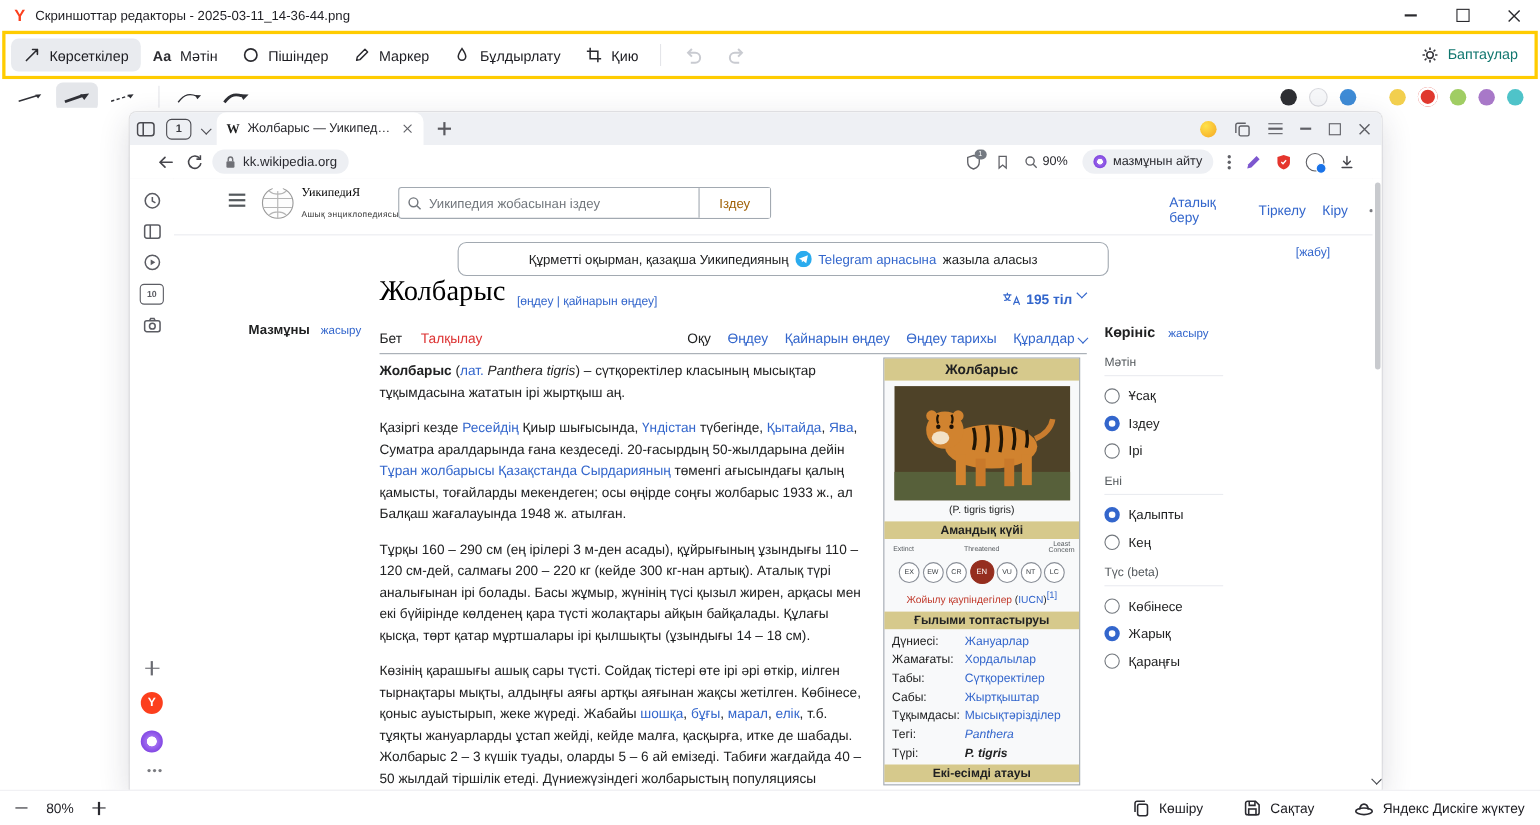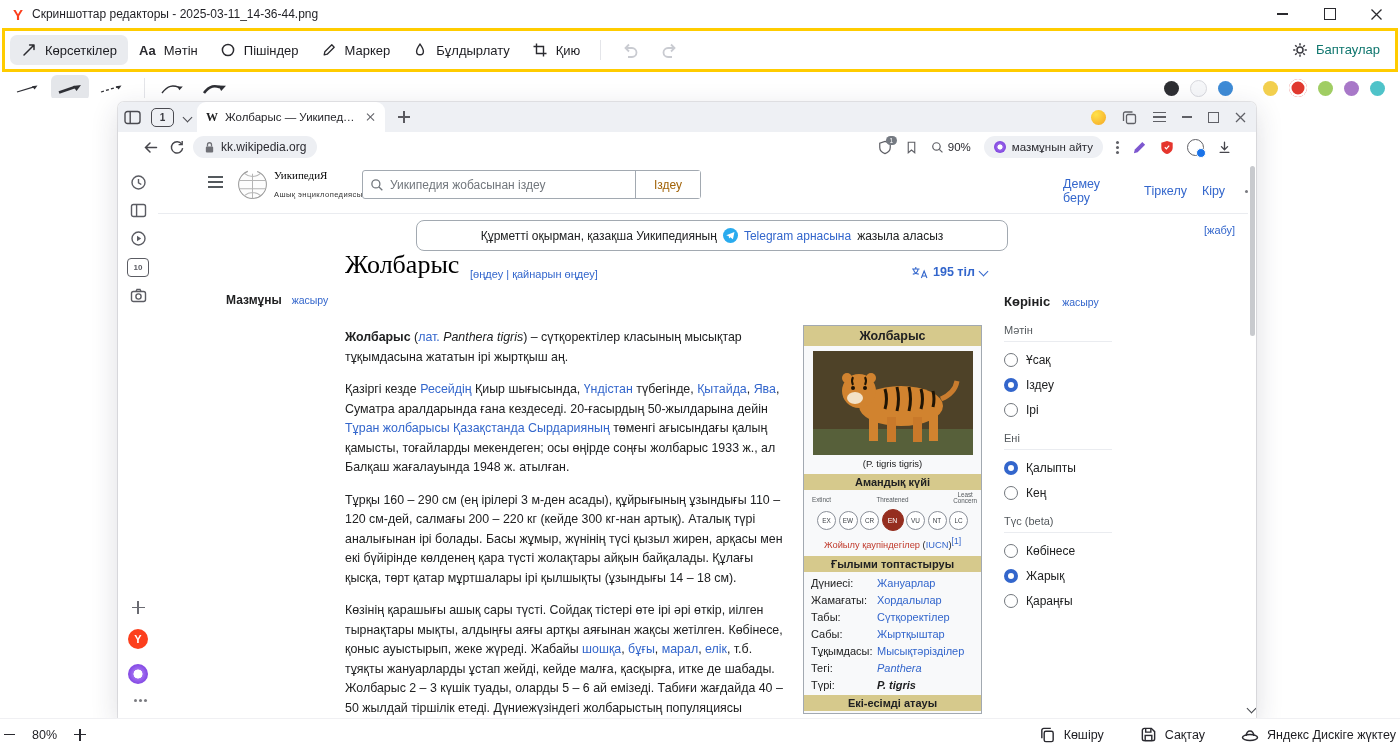--- a/index.html
+++ b/index.html
@@ -106,24 +106,24 @@
   .w-menu span{width:15px;height:1.6px;background:#54595d;display:block;}
   .w-logotext{left:116px;top:7px;font-family:"Liberation Serif",serif;font-size:11px;color:#000;}
   .w-logosub{left:116px;top:28px;font-size:7.6px;letter-spacing:.4px;color:#333;}
   .w-search{left:204px;top:8px;width:330px;height:27px;border:1px solid #a2a9b1;border-radius:3px;display:flex;align-items:center;background:#fff;padding-left:7px;}
   .w-search input{flex:1;border:0;outline:0;font-size:12px;padding-left:6px;color:#333;font-family:inherit;background:transparent;}
   .w-search input::placeholder{color:#72777d;}
   .w-search-btn{height:100%;border-left:1px solid #a2a9b1;display:flex;align-items:center;padding:0 18px;font-size:12px;font-weight:400;color:#a16207;background:#fff;}
   .w-links{left:905px;top:15px;display:flex;gap:15px;font-size:12.5px;color:#3366cc;align-items:center;}
   .w-hr{left:0;right:0;top:51px;height:1px;background:#eaecf0;}
   .w-banner{left:258px;top:58px;width:590px;height:29px;border:1px solid #a2a9b1;border-radius:8px;display:flex;align-items:center;justify-content:center;gap:6px;font-size:12px;background:#fff;}
-  .w-close{left:1020px;top:62px;font-size:11px;color:#3366cc;margin-left:26px;}
+  .w-close{left:1020px;top:62px;font-size:11px;color:#3366cc;}
   .w-title{left:187px;top:88px;font-family:"Liberation Serif",serif;font-size:26px;color:#000;}
   .w-editlinks{left:312px;top:106px;font-size:11px;color:#3366cc;}
-  .w-lang{left:753px;top:103px;display:flex;align-items:center;gap:5px;color:#3366cc;font-size:12.5px;font-weight:700;}
+  .w-lang{left:753px;top:103px;display:flex;align-items:flex-start;gap:5px;color:#3366cc;font-size:12.5px;font-weight:700;}
   .w-tabs{left:187px;top:127px;width:643px;height:26px;border-bottom:1px solid #a2a9b1;display:flex;align-items:flex-end;gap:17px;font-size:12.5px;padding-bottom:6px;}
   .w-tabs .rgt{margin-left:auto;display:flex;gap:15px;align-items:center;}
   .w-tabs .on{color:#202122;}
   .w-toc{left:68px;top:131px;width:112px;}
   .w-toc-head{display:flex;align-items:baseline;gap:10px;}
   .w-toc-title{font-size:12px;font-weight:700;}
   .w-toc-hide{font-size:10.5px;color:#3366cc;}
   .w-toc-items{margin-top:13px;font-size:12px;line-height:19px;color:#3366cc;}
   .w-toc-items .cur{color:#202122;font-weight:700;}
   .w-article{left:187px;top:166px;width:441px;font-size:12.4px;line-height:19.5px;color:#202122;}
@@ -151,21 +151,21 @@
   .w-appearance{left:846px;top:132px;width:108px;}
   .ap-head{display:flex;gap:12px;align-items:baseline;}
   .ap-title{font-size:13px;font-weight:700;}
   .ap-hide{font-size:10.5px;color:#3366cc;}
   .ap-label{margin-top:15px;padding-bottom:5px;border-bottom:1px solid #eaecf0;font-size:11px;color:#54595d;}
   .ap-row{display:flex;align-items:center;gap:8px;margin-top:11px;font-size:12px;color:#202122;}
   .radio{width:14px;height:14px;border:1px solid #72777d;border-radius:50%;background:#fff;flex:none;box-sizing:border-box;}
   .radio.on{border:4.5px solid #3366cc;}
 
   
-  .statusbar{position:absolute;left:0;bottom:0;width:100%;height:32px;display:flex;align-items:center;padding:0 4px;background:#fff;border-top:1px solid #f0f0f3;box-sizing:border-box;}
+  .statusbar{position:absolute;left:0;bottom:0;width:100%;height:32px;display:flex;align-items:center;padding:0 14px;background:#fff;border-top:1px solid #f0f0f3;box-sizing:border-box;}
   .zoomgrp{display:flex;align-items:center;gap:17px;}
   .zoomtext{font-size:12.5px;color:#1f1f24;}
   .shp-minus{width:11px;height:1.5px;background:#2a2a30;}
   .shp-plus{position:relative;width:12px;height:12px;}
   .shp-plus::before{content:"";position:absolute;top:5.3px;left:0;width:12px;height:1.5px;background:#2a2a30;}
   .shp-plus::after{content:"";position:absolute;left:5.3px;top:0;width:1.5px;height:12px;background:#2a2a30;}
   .sb-right{margin-left:auto;display:flex;align-items:center;gap:36px;}
   .sb-btn{display:flex;align-items:center;gap:8px;font-size:12.5px;color:#1c1c21;}
 </style>
 </head>
@@ -444,21 +444,21 @@
           <div class="abs w-search">
             <svg width="14" height="14" viewBox="0 0 15 15">
                 <circle cx="6.3" cy="6.3" r="4.3" stroke="#72777d" stroke-width="1.4" fill="none"></circle>
                 <path d="M9.6 9.6 L13.2 13.2" stroke="#72777d" stroke-width="1.4"></path>
               </svg>
             <input type="text" placeholder="Уикипедия жобасынан іздеу" style="">
             <span class="w-search-btn">Іздеу</span>
           </div>
 
           <div class="abs w-links">
-            <span>Демеу беру</span>
+            <span>Аталық беру</span>
             <span>Тіркелу</span>
             <span>Кіру</span>
             <span class="hdots" style="margin-left:5px;"></span>
           </div>
 
           <div class="abs w-hr"></div>
 
           <div class="abs w-banner">
             <span>Құрметті оқырман, қазақша Уикипедияның</span>
             <svg width="15" height="15" viewBox="0 0 16 16">
@@ -475,20 +475,34 @@
 
           <div class="abs w-lang">
             <svg width="17" height="13" viewBox="0 0 18 14">
                 <path d="M1 3.2 h8 M5 1.2 v2 M2.6 3.2 c0 3 2.6 5.6 5.6 5.6 M7.4 3.2 c0 3-2.6 5.6-5.6 5.6" stroke="#3366cc" stroke-width="1.2" fill="none"></path>
                 <path d="M11 13 L14 5.5 L17 13 M12 10.7 h4" stroke="#3366cc" stroke-width="1.2" fill="none"></path>
               </svg>
             <span>195 тіл</span>
             <span class="cv" style="margin-top:-2px;"></span>
           </div>
 
+          <div class="abs w-tabs">
+            <span class="on">Бет</span>
+            <span class="rednew">Талқылау</span>
+            <span class="rgt">
+              <span class="on">Оқу</span>
+              <span class="lnk">Өңдеу</span>
+              <span class="lnk">Қайнарын өңдеу</span>
+              <span class="lnk">Өңдеу тарихы</span>
+              <span class="lnk" style="display:flex;align-items:center;gap:4px;">
+                  <span>Құралдар</span>
+                  <span class="cv" style="margin-top:-2px;"></span>
+                </span>
+            </span>
+          </div>
 
           <div class="abs w-toc">
             <div class="w-toc-head">
               <span class="w-toc-title">Мазмұны</span>
               <span class="w-toc-hide">жасыру</span>
             </div>
           </div>
 
           <div class="abs w-article">
             <p><span class="b">Жолбарыс</span><span> (</span><span class="lnk">лат.</span><span> </span><span class="i">Panthera tigris</span><span>) – сүтқоректілер класының мысықтар тұқымдасына жататын ірі жыртқыш аң.</span></p>

